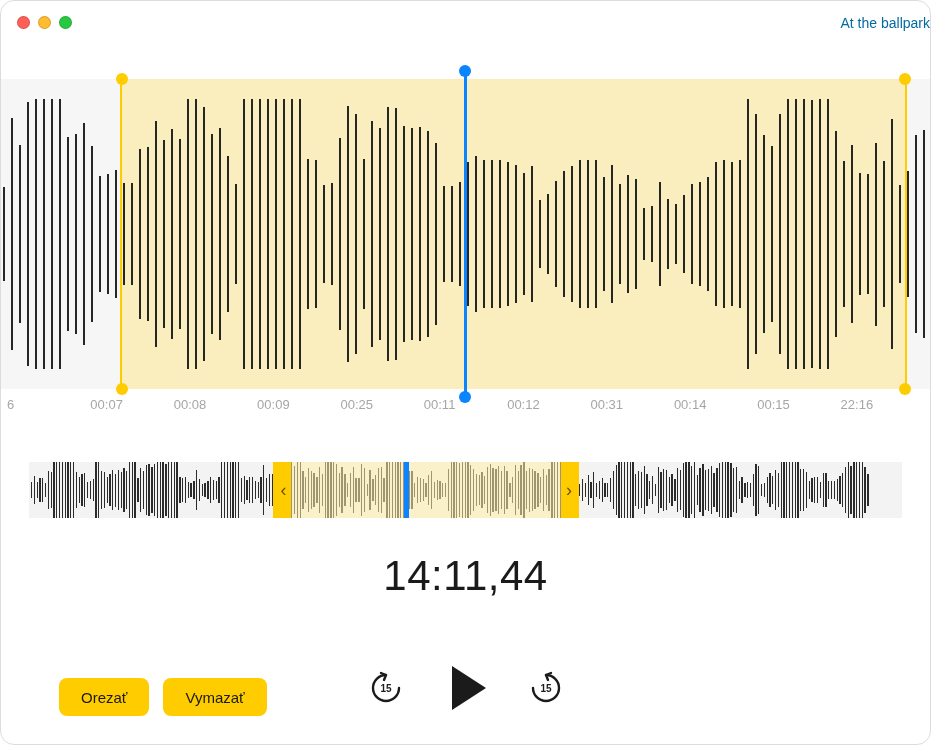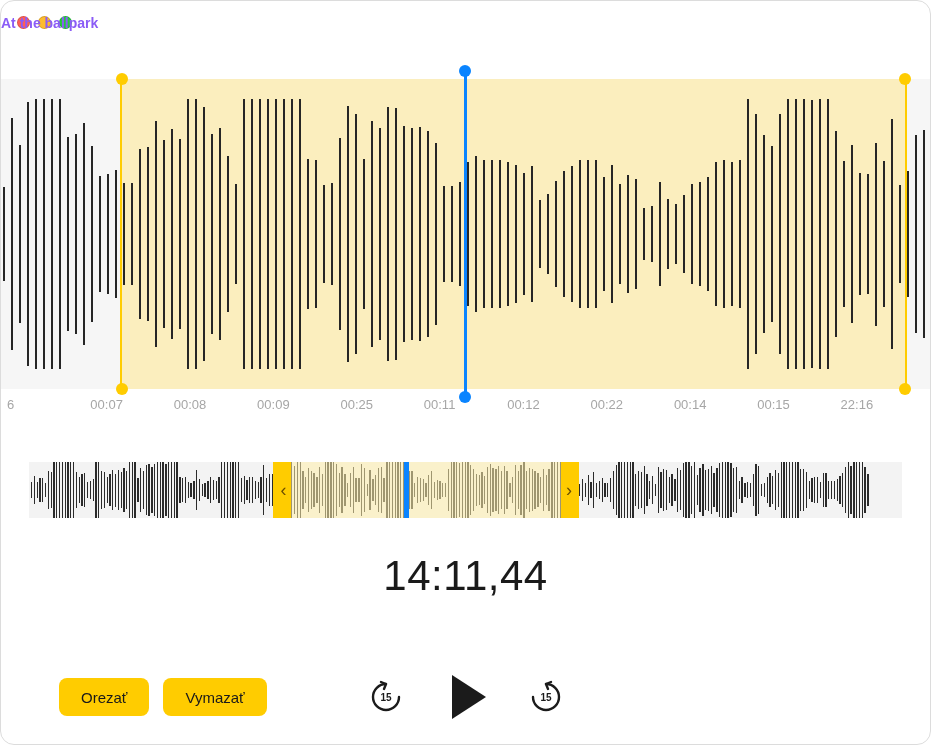--- a/index.html
+++ b/index.html
@@ -25,24 +25,24 @@
     gap: 8px;
     padding-left: 16px;
   }
   .tl-btn {
     width: 13px; height: 13px; border-radius: 50%;
     border: 0.5px solid rgba(0,0,0,0.15);
   }
   .window-title {
     position: absolute;
     left: 0; right: 0;
-    text-align: left;
+    text-align: right;
     font-size: 14px;
-    font-weight: 700;
-    color: #8b5cf6;
+    font-weight: 400;
+    color: #0369a1;
     pointer-events: none;
   }
 
   
   .main-wave-area {
     position: relative;
     margin-top: 34px;
     height: 310px;
   }
   .main-wave-bg {
@@ -153,21 +153,21 @@
     letter-spacing: 0.5px;
     font-variant-numeric: tabular-nums;
   }
 
   
   .controls {
     position: absolute;
     bottom: 28px;
     left: 0; right: 0;
     display: flex;
-    align-items: center;
+    align-items: flex-end;
     padding: 0 58px;
   }
   .ctrl-group { display:flex; gap:14px; align-items:center; }
   .btn {
     height: 38px;
     border-radius: 8px;
     border: none;
     font-size: 15px;
     font-weight: 500;
     padding: 0 22px;
@@ -344,21 +344,21 @@
 </div>
 
 <div class="time-ruler" id="time-ruler">
     <span>6</span>
     <span>00:07</span>
     <span>00:08</span>
     <span>00:09</span>
     <span>00:25</span>
     <span>00:11</span>
     <span>00:12</span>
-    <span>00:22</span>
+    <span>00:31</span>
     <span>00:14</span>
     <span>00:15</span>
     <span>22:16</span>
   </div>
 
 <div class="overview-area">
   <div class="overview-wave" id="overview-wave">
     <div class="ov-bar" style="height: 29.2725%;"></div>
       <div class="ov-bar" style="height: 48.7875%;"></div>
       <div class="ov-bar" style="height: 28.3227%;"></div>

